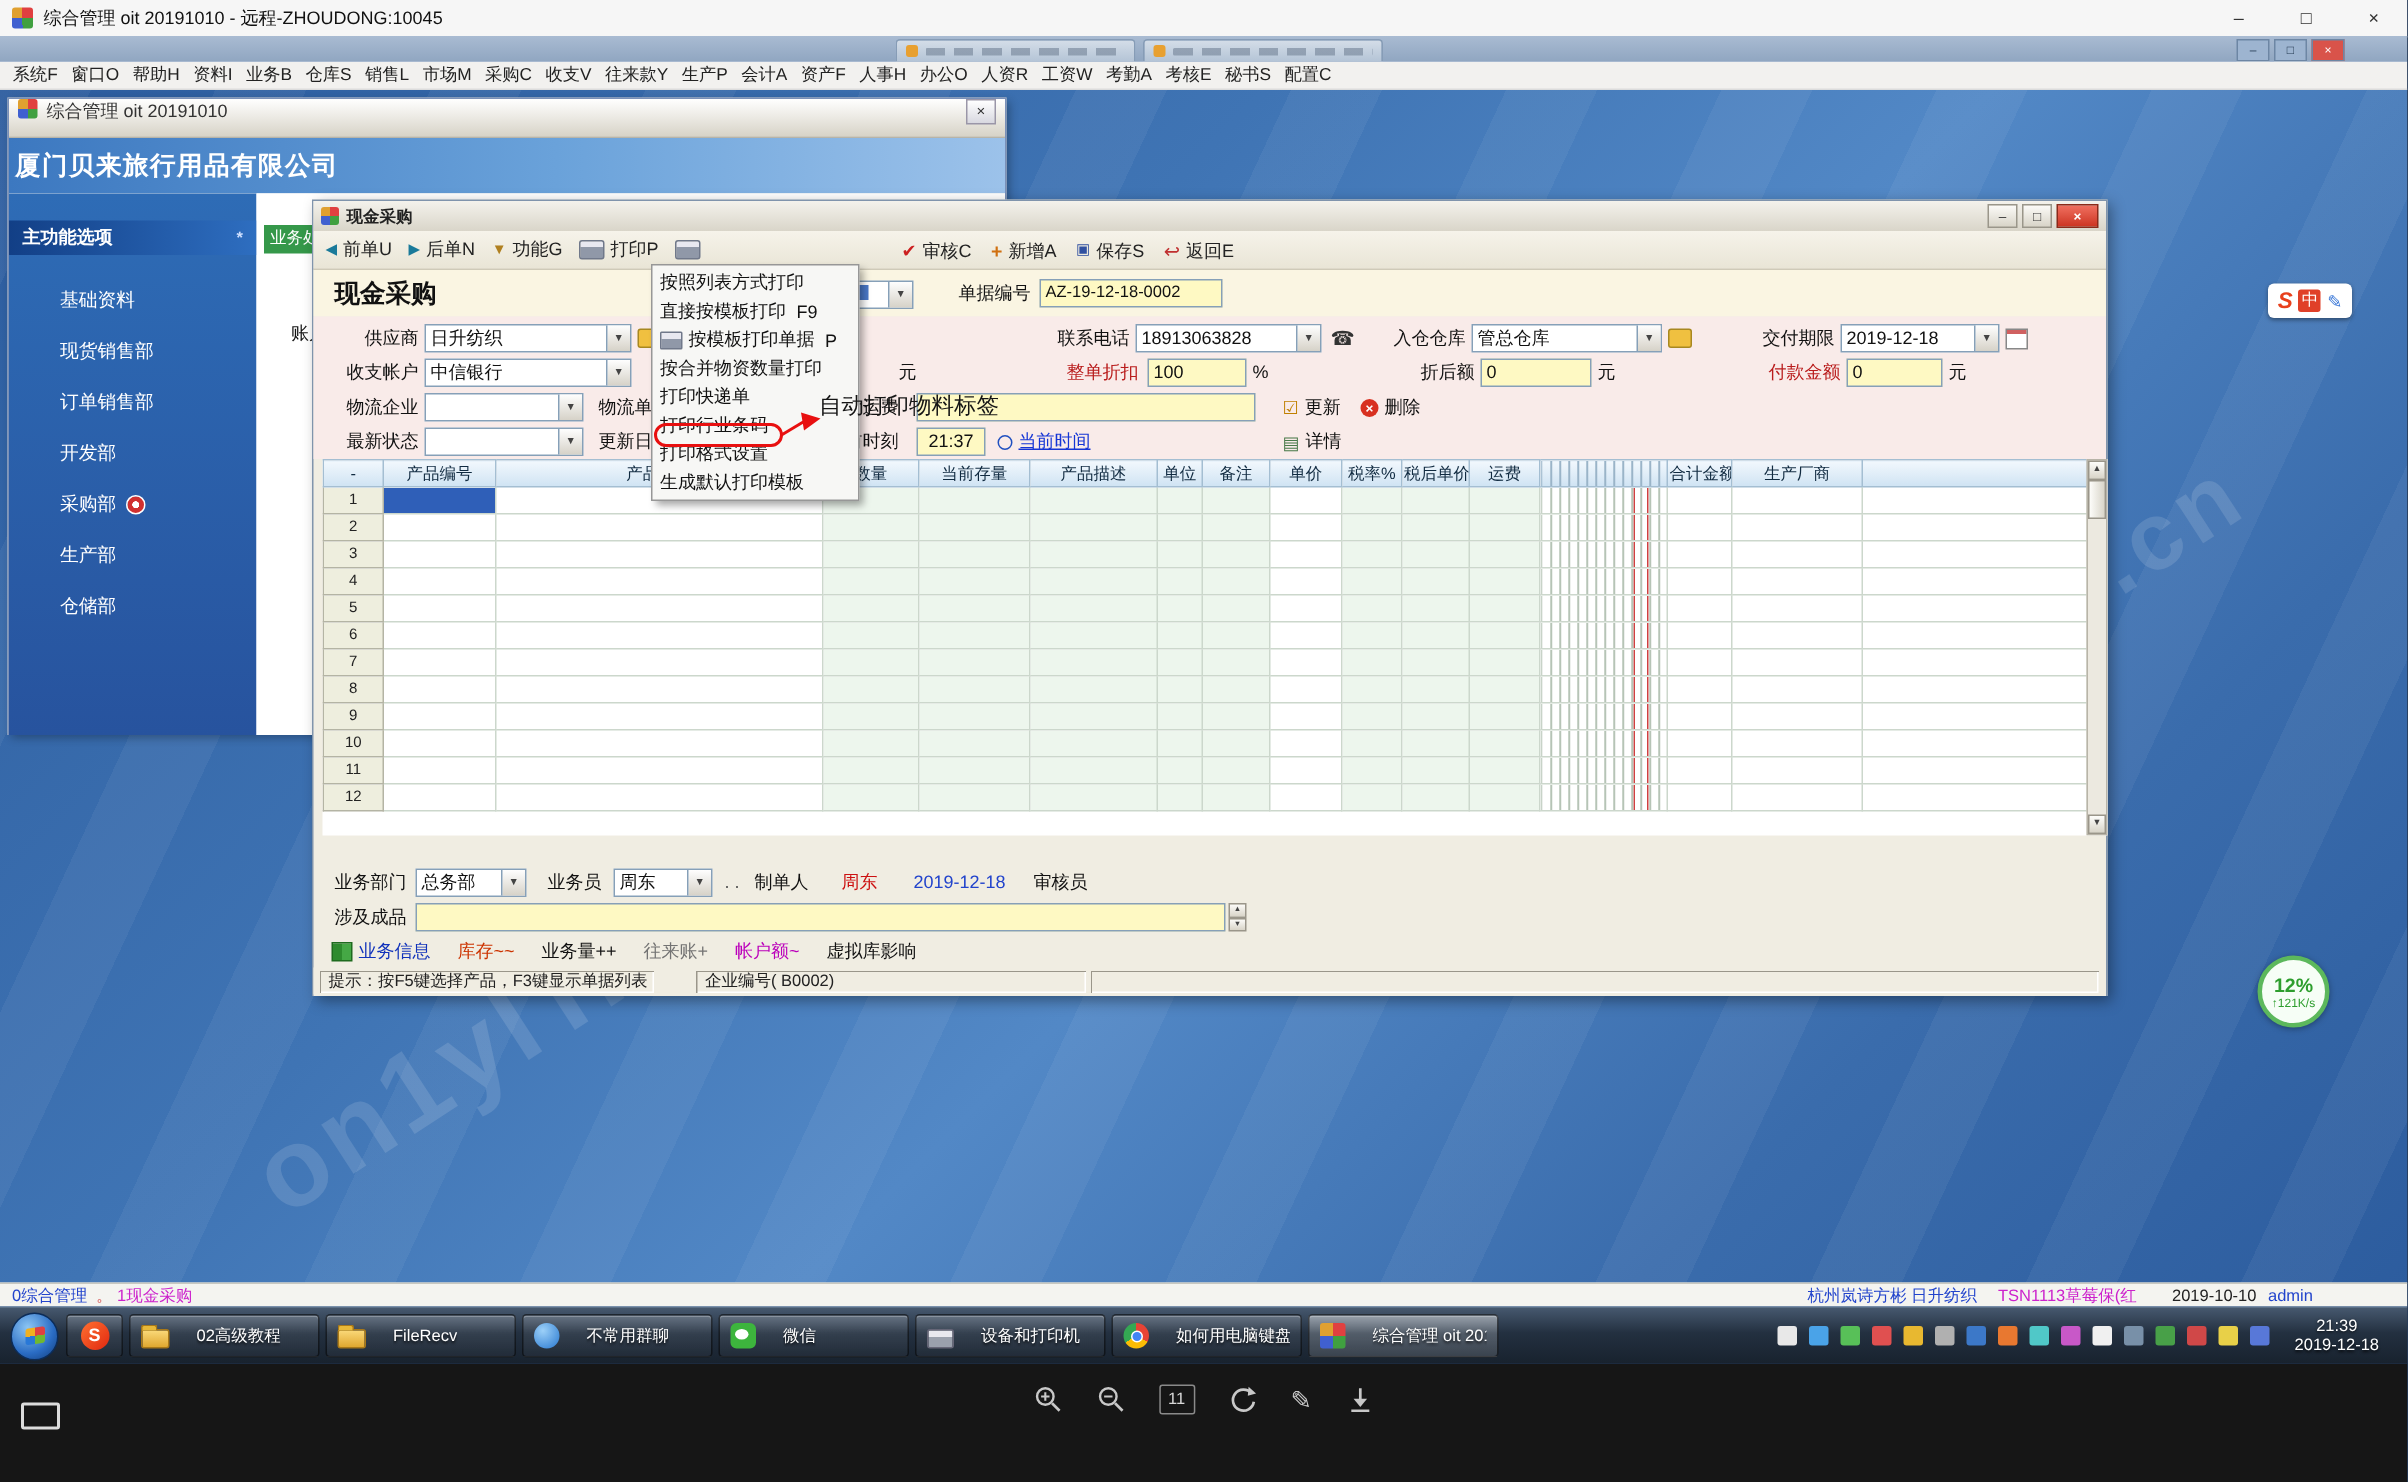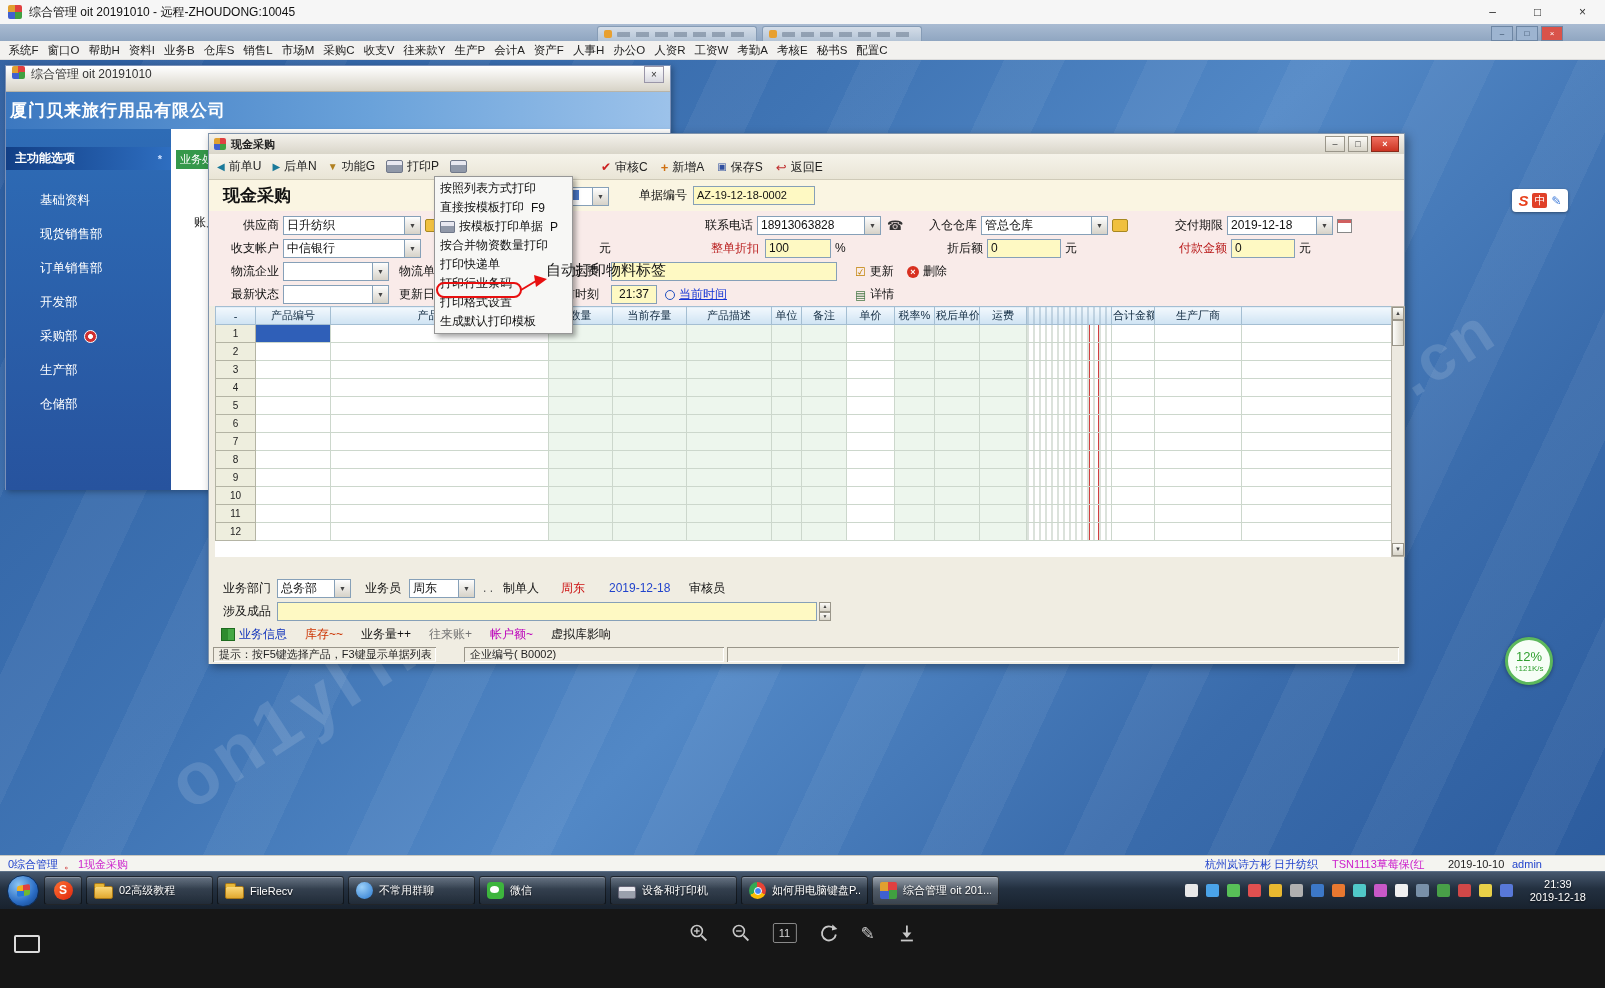--- a/index.html
+++ b/index.html
@@ -175,21 +175,21 @@
   
   .taskbar{position:absolute;left:0;top:871px;width:1605px;height:38px;z-index:45;box-sizing:border-box;
     background:linear-gradient(#46586e,#233040 45%,#18222e);border-top:1px solid #5c7188;
     display:flex;align-items:center;padding:0 7px;gap:5px}
   .orb{width:30px;height:30px;border-radius:50%;flex:0 0 auto;
     background:radial-gradient(circle at 35% 30%,#8cc6f4,#2a6cc4 60%,#123c78);
     border:1px solid #0c2c58;display:flex;align-items:center;justify-content:center}
   .orb-flag{width:13px;height:11px;border-radius:2px;transform:skewY(-8deg);
     background:conic-gradient(#e04040 0 25%,#70b830 0 50%,#2878d8 0 75%,#f0b020 0)}
   .tapps{display:flex;gap:4px;align-items:center}
-  .tapp{height:29px;min-width:127px;max-width:127px;display:flex;align-items:center;gap:6px;
+  .tapp{height:29px;min-width:127px;max-width:127px;display:flex;align-items:center;gap:18px;
     padding:0 7px;box-sizing:border-box;border:1px solid rgba(0,0,0,.55);border-radius:3px;
     background:linear-gradient(rgba(255,255,255,.22),rgba(255,255,255,.08) 45%,rgba(255,255,255,.03));
     box-shadow:inset 0 1px 0 rgba(255,255,255,.25)}
   .tapp.slim{min-width:38px;max-width:38px;justify-content:center}
   .tapp.active{background:linear-gradient(rgba(255,255,255,.48),rgba(255,255,255,.22) 45%,rgba(255,255,255,.14))}
   .tlabel{color:#fff;font-size:11px;white-space:nowrap;overflow:hidden;text-shadow:0 1px 2px rgba(0,0,0,.8)}
   .tico{flex:0 0 auto}
   .ti-sogou{width:19px;height:19px;border-radius:50%;background:linear-gradient(135deg,#ff7030,#e02810);position:relative}
   .ti-sogou::after{content:"S";position:absolute;inset:0;color:#fff;font-weight:bold;font-size:12px;line-height:19px;text-align:center}
   .ti-folder{width:19px;height:13px;background:linear-gradient(#fad878,#e0a830);border:1px solid #a87818;
@@ -215,21 +215,21 @@
   .vb-center{position:absolute;left:50%;top:14px;transform:translateX(-50%);display:flex;align-items:center;gap:22px}
   .vb-ic{display:flex;align-items:center;justify-content:center}
   .vb-page{width:22px;height:18px;border:1px solid #8a8a8a;color:#d8d8d8;font-size:11px;
     display:flex;align-items:center;justify-content:center;border-radius:2px}
   .vb-pencil{color:#c8c8c8;font-size:17px;line-height:1}
 
   
   .netball{position:absolute;left:1505px;top:637px;width:48px;height:48px;border-radius:50%;
     background:#f6fef6;border:3px solid #5cb85c;box-sizing:border-box;z-index:70;
     display:flex;flex-direction:column;align-items:center;justify-content:center;box-shadow:0 1px 4px rgba(0,0,0,.35)}
-  .nb-p{font-size:13px;font-weight:normal;color:#2e9e2e;line-height:14px}
+  .nb-p{font-size:13px;font-weight:bold;color:#2e9e2e;line-height:14px}
   .nb-s{font-size:8px;color:#2e9e2e}
   .ime{position:absolute;left:1512px;top:189px;width:56px;height:23px;background:#fff;border-radius:4px;
     box-shadow:0 1px 3px rgba(0,0,0,.4);display:flex;align-items:center;justify-content:center;gap:4px;z-index:70}
   .ime-s{color:#e8401c;font-weight:bold;font-style:italic;font-size:15px;line-height:1}
   .ime-zh{background:#e04028;color:#fff;font-size:11px;padding:0 2px;border-radius:2px;line-height:15px}
   .ime-pen{color:#3a78d8;font-size:12px;line-height:1}
 </style>
 </head>
 <body>
 

